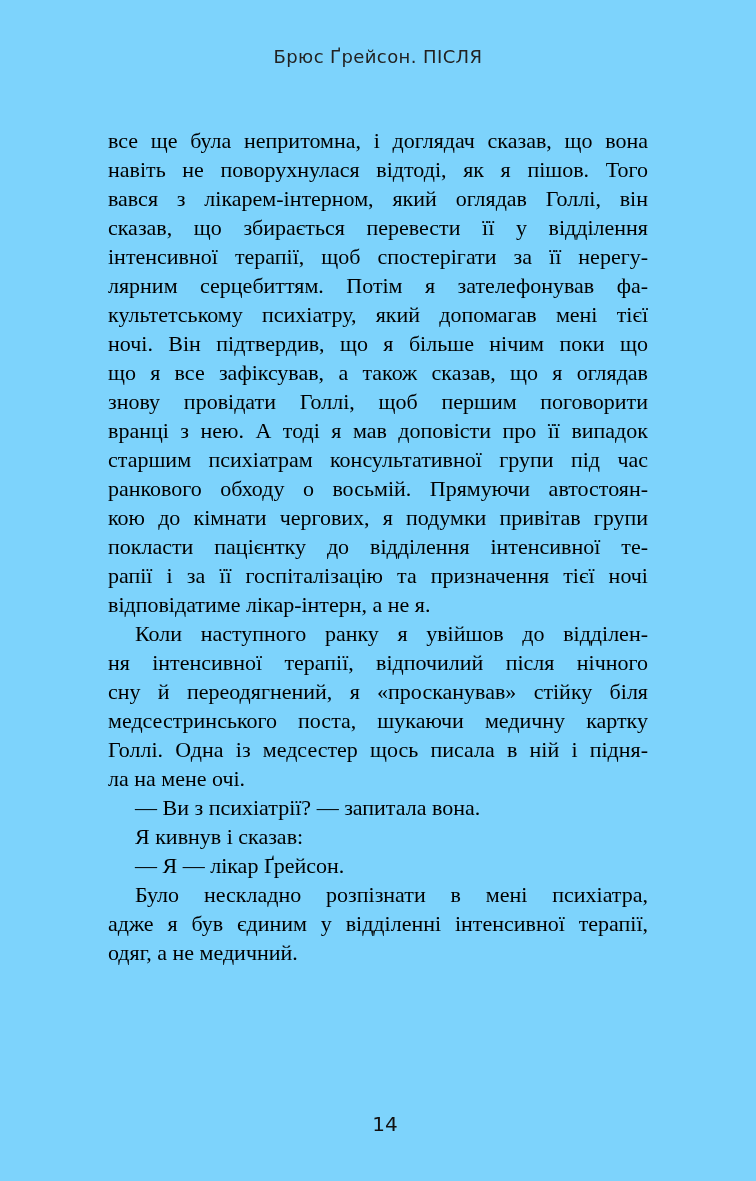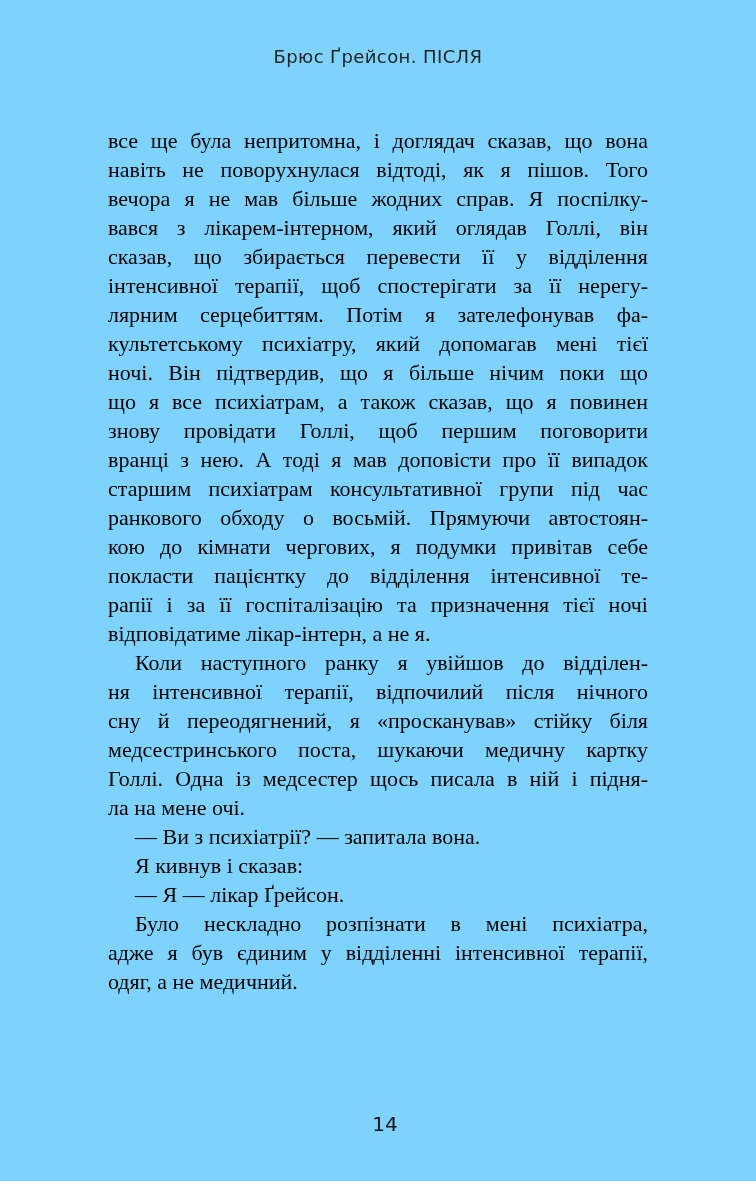--- a/index.html
+++ b/index.html
@@ -60,33 +60,32 @@
 </style>
 </head>
 <body>
 
 <div class="book-page">
   <div class="running-header">Брюс Ґрейсон. ПІСЛЯ</div>
 
   <div class="page-body">
       <div class="line">все ще була непритомна, і доглядач сказав, що вона</div>
       <div class="line">навіть не поворухнулася відтоді, як я пішов. Того</div>
-      <div class="line">вечора я не мав більше жодних справ. Я поспілку-</div>
       <div class="line">вався з лікарем-інтерном, який оглядав Голлі, він</div>
       <div class="line">сказав, що збирається перевести її у відділення</div>
       <div class="line">інтенсивної терапії, щоб спостерігати за її нерегу-</div>
       <div class="line">лярним серцебиттям. Потім я зателефонував фа-</div>
       <div class="line">культетському психіатру, який допомагав мені тієї</div>
       <div class="line">ночі. Він підтвердив, що я більше нічим поки що</div>
-      <div class="line">що я все психіатрам, а також сказав, що я повинен</div>
+      <div class="line">що я все зафіксував, а також сказав, що я оглядав</div>
       <div class="line">знову провідати Голлі, щоб першим поговорити</div>
       <div class="line">вранці з нею. А тоді я мав доповісти про її випадок</div>
       <div class="line">старшим психіатрам консультативної групи під час</div>
       <div class="line">ранкового обходу о восьмій. Прямуючи автостоян-</div>
-      <div class="line">кою до кімнати чергових, я подумки привітав себе</div>
+      <div class="line">кою до кімнати чергових, я подумки привітав групи</div>
       <div class="line">покласти пацієнтку до відділення інтенсивної те-</div>
       <div class="line">рапії і за її госпіталізацію та призначення тієї ночі</div>
       <div class="line last">відповідатиме лікар-інтерн, а не я.</div>
       <div class="line indent">Коли наступного ранку я увійшов до відділен-</div>
       <div class="line">ня інтенсивної терапії, відпочилий після нічного</div>
       <div class="line">сну й переодягнений, я «просканував» стійку біля</div>
       <div class="line">медсестринського поста, шукаючи медичну картку</div>
       <div class="line">Голлі. Одна із медсестер щось писала в ній і підня-</div>
       <div class="line last">ла на мене очі.</div>
       <div class="line last indent">— Ви з психіатрії? — запитала вона.</div>

